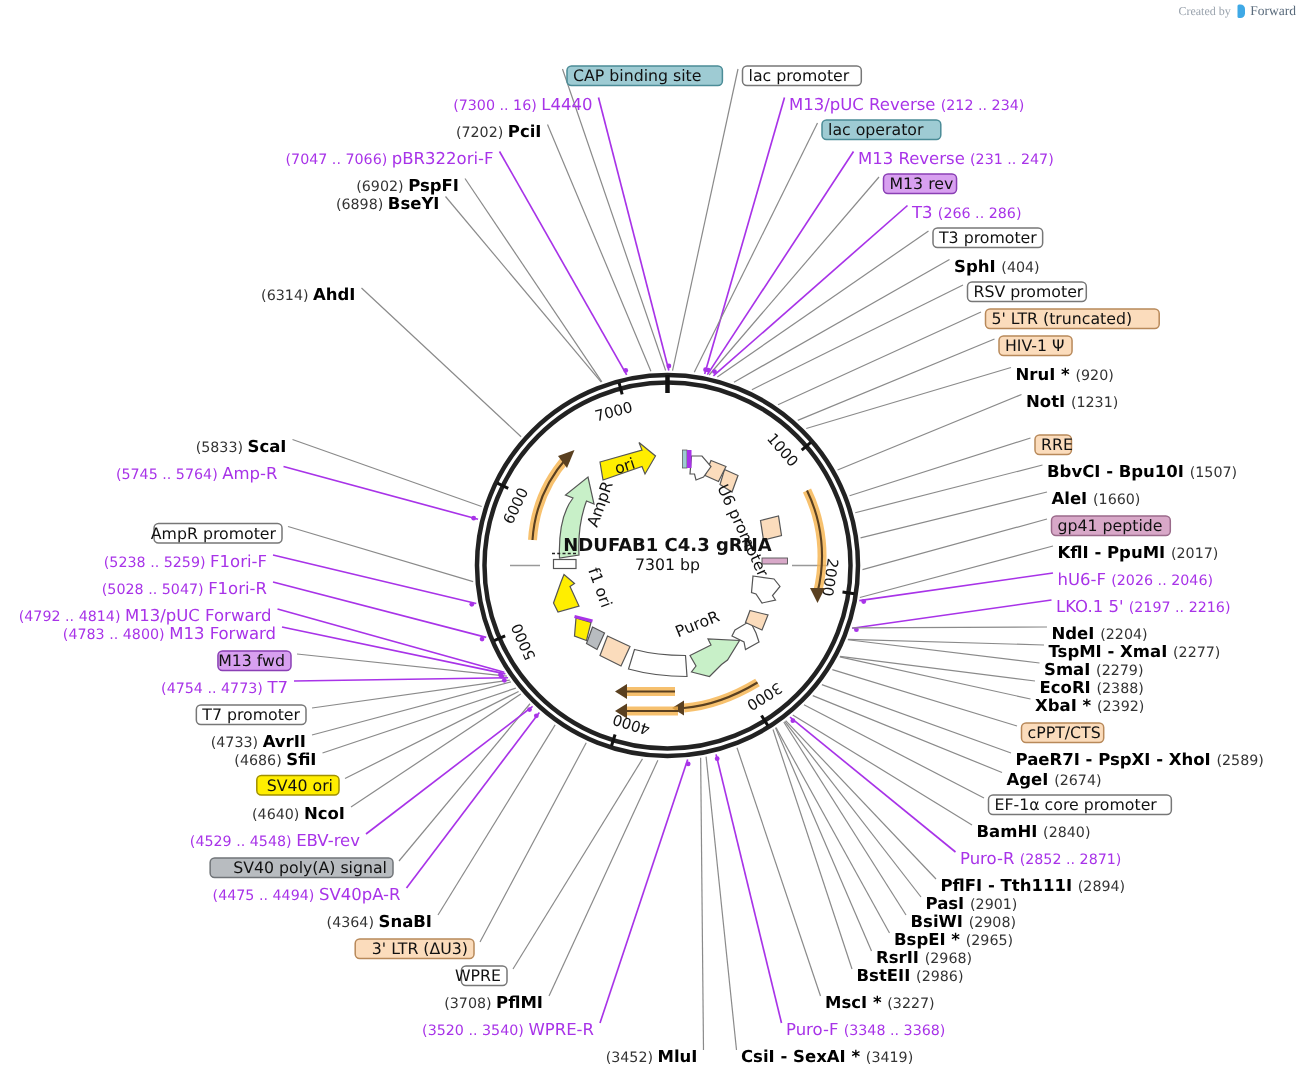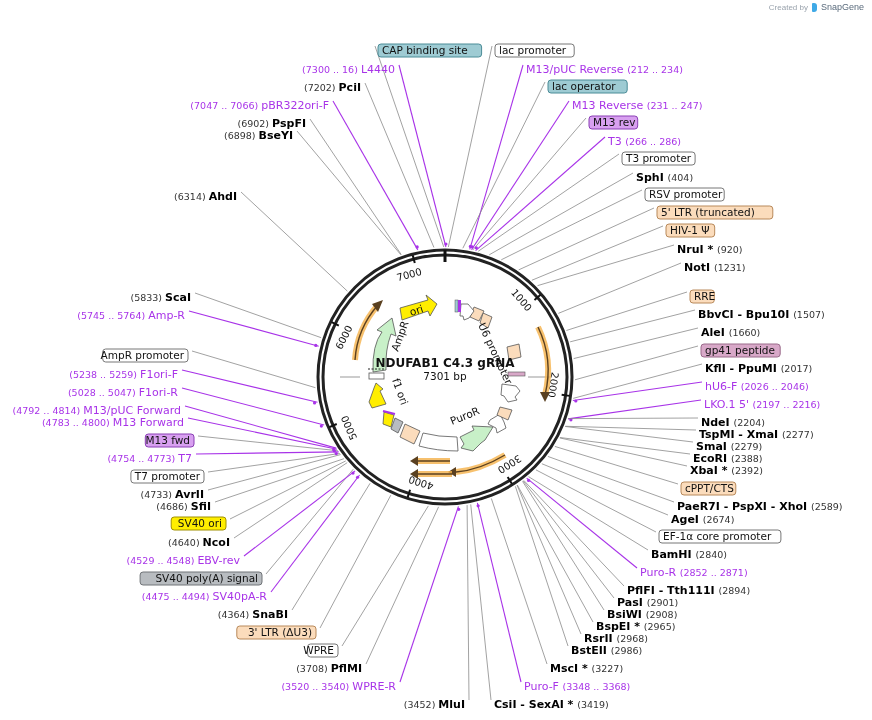--- a/index.html
+++ b/index.html
@@ -1,34 +1,34 @@
 <!DOCTYPE html>
 <html><head>
 <meta charset="utf-8">
 <style>
   html, body { margin:0; padding:0; background:#ffffff; }
   body { width:872px; height:720px; position:relative; overflow:hidden; font-family:"DejaVu Sans", sans-serif; }
   #map { position:absolute; left:0; top:0; width:872px; height:720px; }
-  .credit { position:absolute; right:8px; top:2px; font-size:8px; color:#9aa3ad; font-family:Liberation Sans, sans-serif; display:flex; align-items:center; gap:4px; }
+  .credit { position:absolute; right:8px; top:2px; font-size:8px; color:#9aa3ad; font-family:Liberation Serif, serif; display:flex; align-items:center; gap:4px; }
   .credit .brand { color:#5a6b7c; font-size:9px; }
   .credit .logo { width:5px; height:9px; background:#3fa9e6; border-radius:1px 3px 3px 1px; display:inline-block; }
   svg text { font-family:"DejaVu Sans", sans-serif; }
   .enz { font-size:11px; font-weight:bold; fill:#000; }
   .pos { font-size:9.5px; fill:#333; }
   .primer { font-size:11px; fill:#a833e8; }
   .primerpos { font-size:9.5px; fill:#a833e8; }
   .feat { font-size:10.5px; fill:#111; }
 </style>
 </head>
 <body>
 
 <div class="credit">
   <span>Created by</span>
   <span class="logo"></span>
-  <span class="brand">SnapGene</span>
+  <span class="brand">Forward</span>
 </div>
 
 <svg id="map" xmlns="http://www.w3.org/2000/svg" viewBox="0 0 872 720">
   <defs>
     <filter id="glow" x="-20%" y="-20%" width="140%" height="140%">
       <feGaussianBlur stdDeviation="1.2"></feGaussianBlur>
     </filter>
   </defs>
   <g id="leader-lines">
       <line x1="443.7693712104957" y1="247.00582492748975" x2="375" y2="46" stroke="#8a8a8a" stroke-width="0.8"></line>

